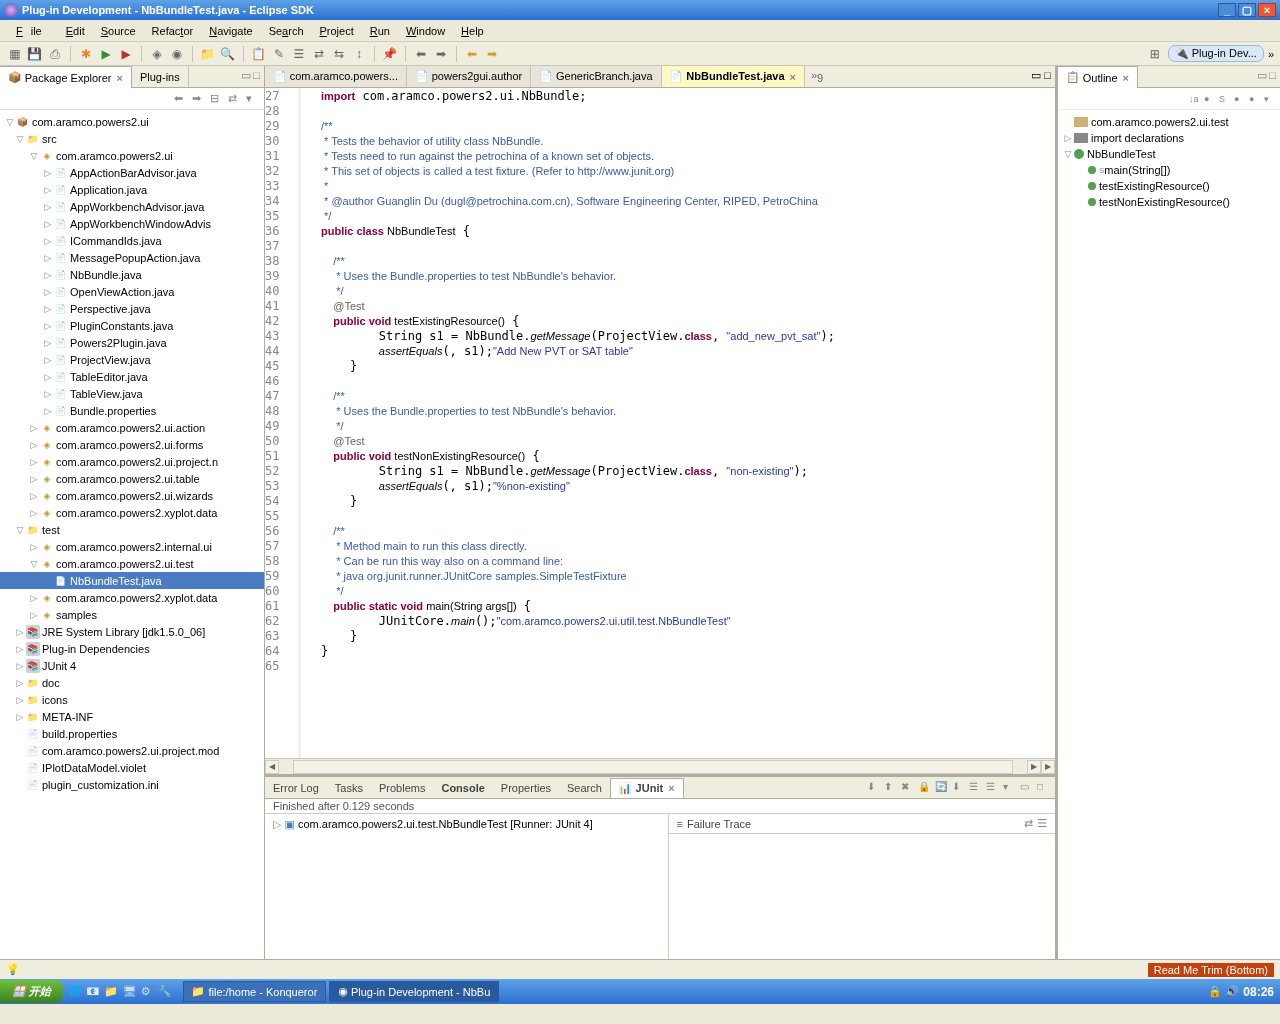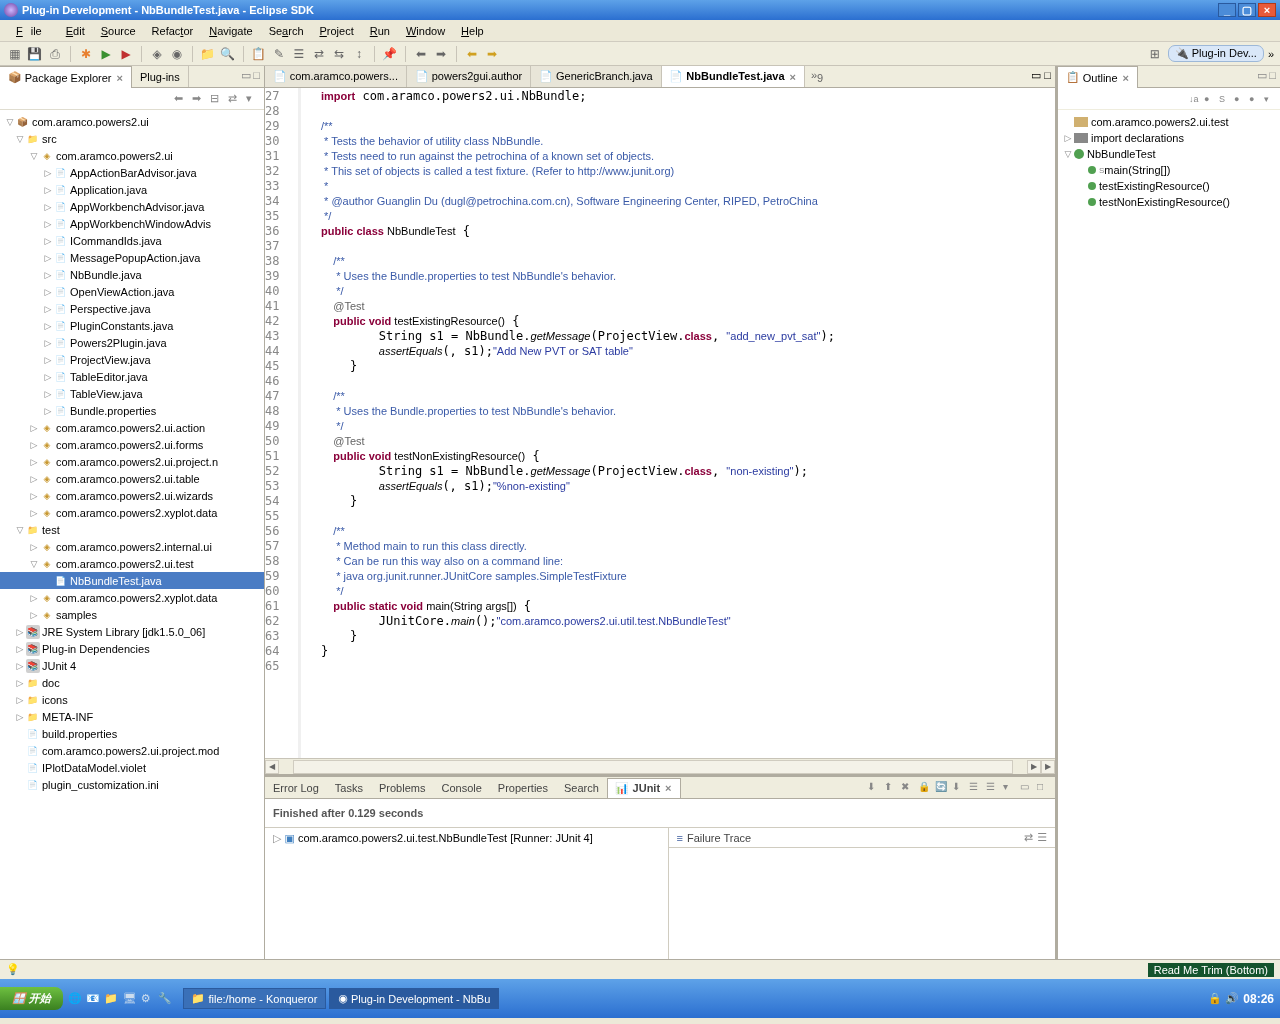--- a/index.html
+++ b/index.html
@@ -40,21 +40,21 @@
 .ticon { width: 14px; height: 14px; display: inline-flex; align-items: center; justify-content: center; margin-right: 2px; font-size: 9px;}
 .ticon.pkg { color: #c89830; }
 .ticon.java { color: #4a7cc4; }
 .ticon.fold { color: #f0d878; }
 .ticon.lib { background: #d0d0d0; border-radius: 2px; }
 .ind1 { padding-left: 14px; } .ind2 { padding-left: 28px; } .ind3 { padding-left: 42px; }
 
 .center { flex: 1; display: flex; flex-direction: column; justify-content: space-between; }
 .editor-tabs { height: 22px; background: #efedde; display: flex; border-bottom: 1px solid #b0aca0; }
 .etab { padding: 3px 8px; display: flex; align-items: center; gap: 3px; border-right: 1px solid #c8c4b8; background: #e8e5d8; white-space: nowrap; overflow: hidden; }
-.etab.active { background: #ffffff; font-weight: bold; }
+.etab.active { background: #fef9c3; font-weight: bold; }
 .etab-overflow { padding: 3px 6px; color:#666;}
 .etab-ctl { margin-left: auto; padding: 3px 4px; display: flex; gap: 3px; }
 
 .editor { flex: 1; background: #fff; display: flex; min-height: 0; }
 .gutter { width: 36px; text-align: right; padding-right: 19px; color: #888; font-family: monospace; font-size: 12px; line-height: 15px; background: #fff; border-right: 3px solid #f0f0f0; padding-top: 1px;}
 .code { flex: 1; font-family: monospace; font-size: 12px; line-height: 15px; white-space: pre; overflow: auto; padding-top: 1px; padding-left: 20px;}
 .kw { color: #8a003a; font-weight: bold; }
 .str { color: #2a3aa0; }
 .doc { color: #3a5aa8; }
 .ann { color: #646464; }
@@ -66,21 +66,21 @@
 
 .bottom { height: 185px; border-top: 3px solid #b0aca0; display: flex; flex-direction: column; }
 .bottom-tabs { height: 22px; background: #efedde; display: flex; align-items: center; border-bottom: 1px solid #b0aca0; }
 .btab { padding: 3px 8px; color: #444; }
 .btab.active { background: #fff; font-weight: bold; border: 1px solid #b0aca0; border-bottom: none; }
 .btab.junit { display: flex; align-items: center; gap: 3px; }
 .btab-ctl { margin-left: auto; display: flex; gap: 3px; padding-right: 4px; }
 .btab-ctl span{ width:14px; height:14px; display:inline-block; font-size:10px; color:#888;}
 
 .junit-body { flex: 1; background: #fff; display: flex; flex-direction: column; }
-.junit-status { padding: 8px 8px; color: #555; font-weight: bold; }
+.junit-status { padding: 1px 8px; color: #555; }
 .junit-stats { display: flex; align-items: center; padding: 4px 8px; gap: 32px; }
 .junit-stats .bar { flex: 1; height: 16px; background: linear-gradient(to bottom, #7ad040, #4aa020); border: 1px solid #3a8010; margin-left: 20px;}
 .errbox { width: 10px; height: 10px; background:#d04040; display:inline-block; margin-right:4px;}
 .failbox { width: 10px; height: 10px; background:#4060c0; display:inline-block; margin-right:4px;}
 .junit-tree { flex:1; display:flex; border-top: 1px solid #d0ccc0;}
 .junit-left { flex:1; padding: 4px 8px; }
 .junit-right { flex:1; border-left: 1px solid #d0ccc0; }
 .junit-right-hdr { padding: 3px 8px; border-bottom: 1px solid #d0ccc0; color:#444; display:flex; align-items:center; gap:4px;}
 
 .right-panel { width: 225px; border-left: 3px solid #b0aca0; display: flex; flex-direction: column; background: #fff; }
@@ -89,23 +89,23 @@
 .right-mini span{ font-size:9px; color:#888; width:12px;}
 .outline { flex: 1; padding: 4px; overflow: auto; }
 .orow { display: flex; align-items: center; height: 16px; white-space: nowrap; }
 .oicon { width: 14px; height: 10px; display: inline-block; margin-right: 3px; }
 .oicon.pkg { background: #d0b070; }
 .oicon.imp { background: #888; }
 .oicon.cls { background: #50a050; border-radius: 50%; width:10px; height:10px;}
 .oicon.meth { background: #50a050; border-radius: 50%; width:8px; height:8px;}
 
 .statusbar { height: 20px; background: #efedde; border-top: 1px solid #b0aca0; display: flex; align-items: center; padding: 0 6px; }
-.statusbar .rmt { margin-left: auto; background: #14532d; color: #fff; padding: 1px 6px; }
-
-.taskbar { height: 39px; background: linear-gradient(to bottom, #5ea2e8, #2b6fd0); display: flex; align-items: center; }
+.statusbar .rmt { margin-left: auto; background: #c2410c; color: #fff; padding: 1px 6px; }
+
+.taskbar { height: 25px; background: linear-gradient(to bottom, #5ea2e8, #2b6fd0); display: flex; align-items: center; }
 .start { background: linear-gradient(to bottom, #6ec040, #3a8020); color: #fff; padding: 4px 12px; font-weight: bold; font-style: italic; border-radius: 0 8px 8px 0; margin-right: 6px; }
 .task { background: #3a70b8; color: #fff; padding: 3px 8px; border: 1px solid #2a5a9e; margin-right: 3px; max-width: 180px; white-space: nowrap; overflow: hidden; text-overflow: ellipsis; display:flex; align-items:center; gap:3px;}
 .task.active { background: #2a5a9e; }
 .tray { margin-left: auto; display: flex; align-items: center; gap: 4px; padding-right: 6px; color:#fff;}
 .tray .clock { font-weight: bold; font-size: 12px; }
 .ql { display:flex; gap:4px; margin-right:10px;}
 .ql span{ width:14px; height:14px; font-size:11px; color:#cde;}
 
 </style>
 </head>
@@ -493,21 +493,21 @@
         <div class="track"></div>
         <span class="arrow">▶</span>
         <span class="arrow">▶</span>
     </div>
 
     <div class="bottom">
       <div class="bottom-tabs" id="btabs">
           <div class="btab">Error Log</div>
           <div class="btab">Tasks</div>
           <div class="btab">Problems</div>
-          <div class="btab" style="font-weight: normal;">Console</div>
+          <div class="btab" style="font-weight: bold;">Console</div>
           <div class="btab">Properties</div>
           <div class="btab">Search</div>
           <div class="btab junit active">📊 JUnit <span class="closex">×</span></div>
           <div class="btab-ctl">
             <span>⬇</span>
             <span>⬆</span>
             <span>✖</span>
             <span>🔒</span>
             <span>🔄</span>
             <span>⬇</span>

